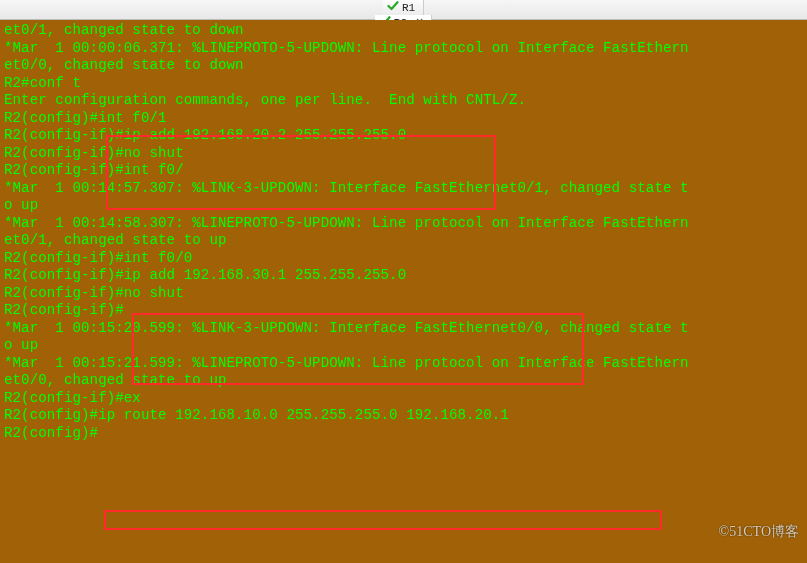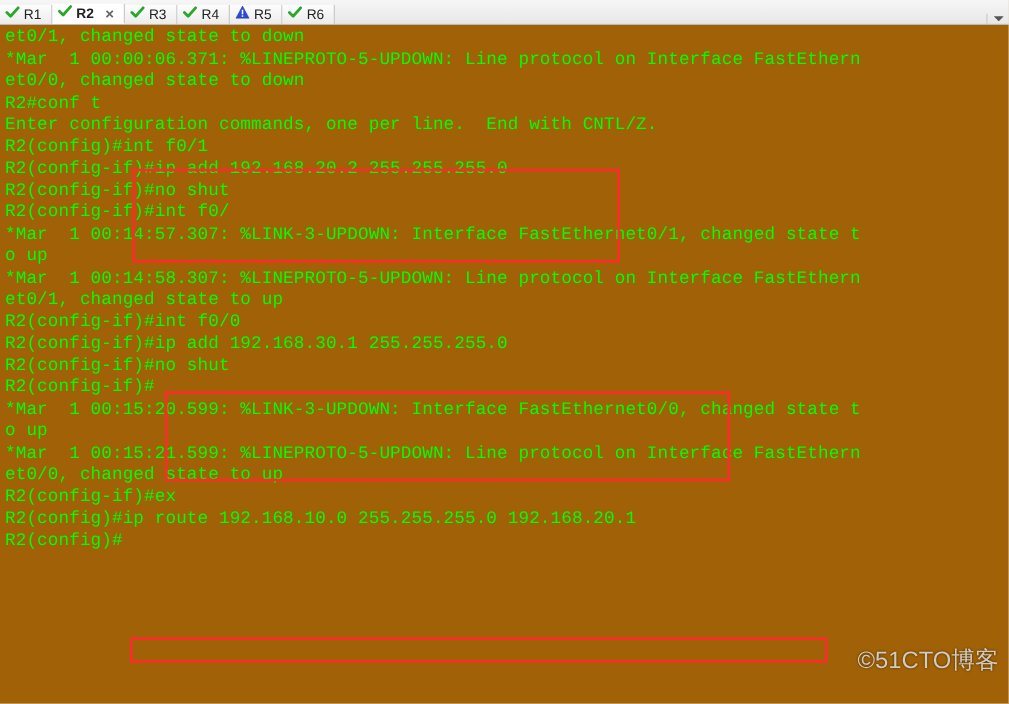--- a/index.html
+++ b/index.html
@@ -9,24 +9,25 @@
     background: #fff;
     font-family: "Consolas", "Courier New", monospace;
     overflow: hidden;
     position: relative;
   }
   .tabbar {
     display: flex;
     height: 20px;
     background: linear-gradient(#f6f6f6, #e8e8e8);
     border-bottom: 1px solid #bbb;
-    font-family: Liberation Sans, sans-serif;
+    font-family: Liberation Mono, monospace;
     font-size: 11px;
-    align-items: flex-end;
+    align-items: center;
     position: relative;
+    flex-direction: column;
   }
   .tab {
     display: flex;
     align-items: center;
     padding: 0 8px 0 4px;
     border-right: 1px solid #ccc;
     background: linear-gradient(#fdfdfd, #ececec);
     color: #222;
     gap: 3px;
     cursor: pointer;
@@ -75,22 +76,22 @@
     position: absolute;
     border: 2px solid #ff2a2a;
     pointer-events: none;
     z-index: 5;
   }
   .watermark {
     position: absolute;
     right: 8px;
     bottom: 22px;
     color: #dddddd;
-    font-family: Liberation Sans, sans-serif;
-    font-size: 19px;
+    font-family: Liberation Serif, serif;
+    font-size: 14px;
     opacity: 0.85;
     text-shadow: 0 0 2px rgba(0,0,0,0.8);
     text-align: right;
   }
 </style>
 </head>
 <body>
 
 <div class="tabbar" id="tabbar">
   <div class="tab">

